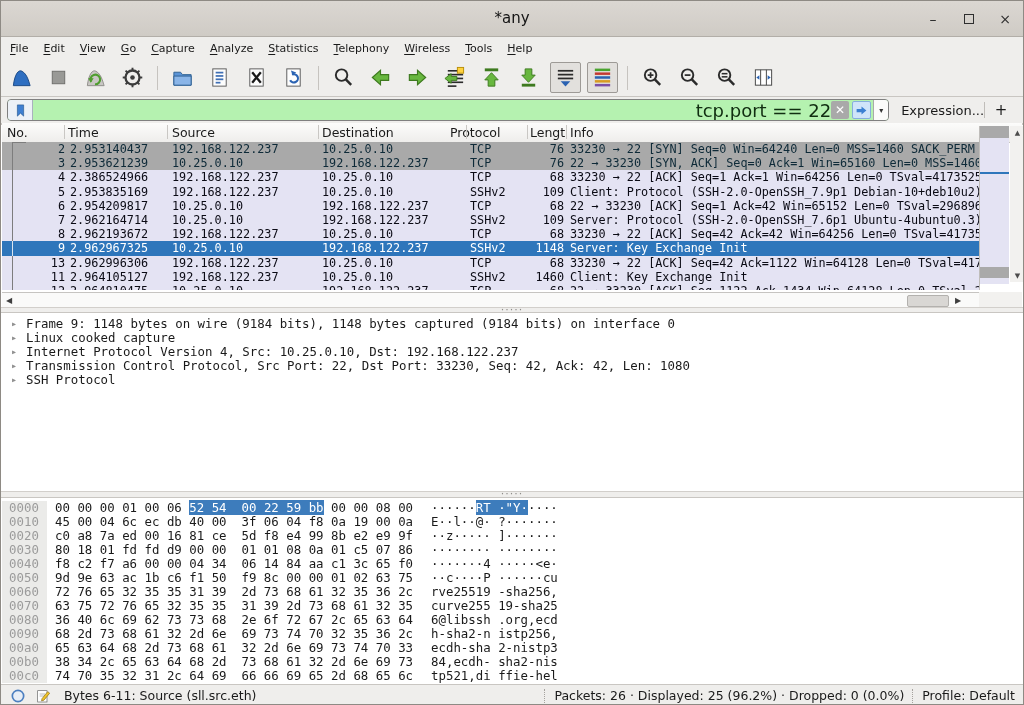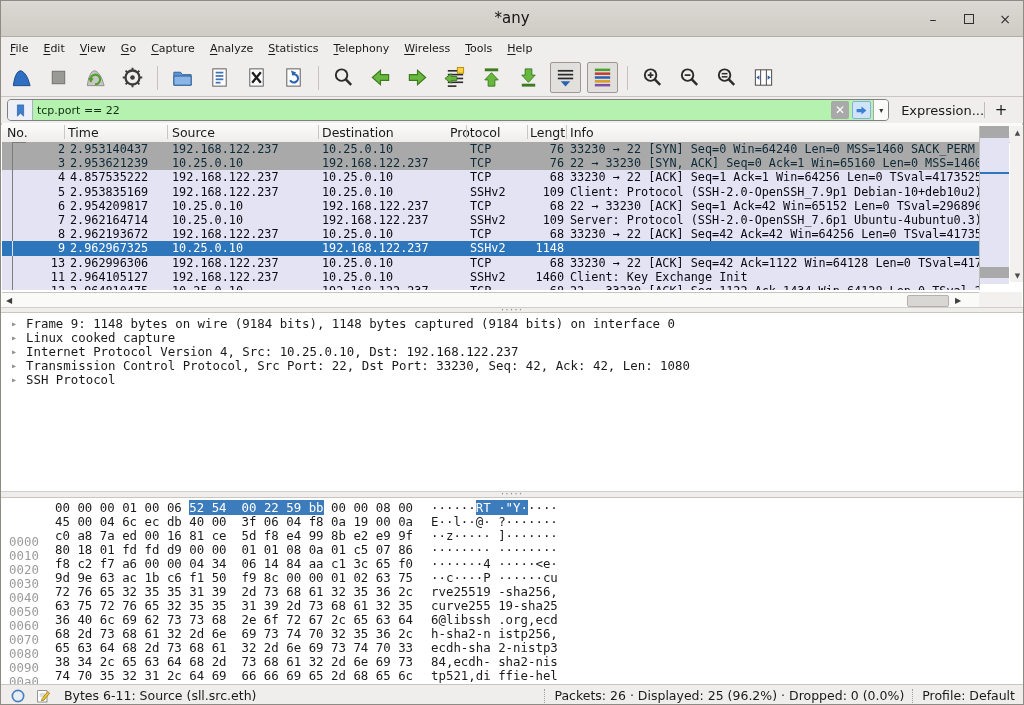--- a/index.html
+++ b/index.html
@@ -19,21 +19,21 @@
   .toolbar{height:37px;background:#efeeec;border-bottom:1px solid #c9c6c2;display:flex;align-items:center;padding-left:5px;gap:6px;}
   .tb-btn{width:29px;height:29px;display:flex;align-items:center;justify-content:center;border:1px solid transparent;border-radius:2px;}
   .tb-btn.toggled{background:#e2e0dd;border:1px solid #9d9a96;}
   .tb-btn svg{width:23px;height:23px;display:block;}
   .tb-sep{width:1px;height:24px;background:#c6c3bf;margin:0 3px;}
   
   .filterbar{height:28px;background:#efeeec;border-bottom:2px solid #c9c6c2;display:flex;align-items:center;padding:0 6px;box-sizing:border-box;}
   .filter-input{width:888px;height:22px;background:#b5f2b0;border:1px solid #808080;border-radius:4px;display:flex;align-items:center;overflow:hidden;box-sizing:border-box;}
   .fi-bookmark{width:24px;height:100%;background:#edf1f7;border-right:1px solid #a9b2bf;display:flex;align-items:center;justify-content:center;}
   .fi-bookmark svg{width:15px;height:15px;}
-  .fi-text{flex:1;padding-left:4px;font-size:11px;color:#112e11;white-space:pre;}
+  .fi-text{flex:1;padding-left:4px;font-size:18px;color:#112e11;white-space:pre;text-align:right;}
   .fi-clear{width:18px;height:18px;background:#a9a9a9;border-radius:2px;color:#fff;font-size:12px;font-weight:bold;
             display:flex;align-items:center;justify-content:center;margin-right:3px;}
   .fi-apply{width:19px;height:18px;background:#cfe4fa;border:1px solid #86aede;border-radius:2px;display:flex;align-items:center;justify-content:center;margin-right:2px;box-sizing:border-box;}
   .fi-apply svg{width:13px;height:13px;}
   .fi-caret{width:14px;height:100%;background:#fbfbfa;border-left:1px solid #a9a9a9;display:flex;align-items:center;justify-content:center;font-size:8px;color:#333;}
   .expr{margin-left:12px;font-size:13px;}
   .fb-spacer{flex:1;}
   .fb-sep{width:1px;height:16px;background:#c0bdb9;}
   .fb-plus{font-size:15px;margin:0 8px;width:16px;text-align:center;}
   
@@ -73,21 +73,21 @@
   .split2{top:490px;height:7px;}
   
   .details{position:absolute;top:312px;left:1px;right:1px;height:178px;background:#fff;
            font-family:"DejaVu Sans Mono",monospace;font-size:12.4px;padding-top:4px;box-sizing:border-box;}
   .drow{height:13.9px;line-height:13.9px;white-space:pre;padding-left:24px;position:relative;}
   .tri{position:absolute;left:9px;top:0;color:#8f8f8f;font-size:10px;}
   
   .bytes{position:absolute;top:497px;left:1px;right:1px;height:186px;background:#fff;
          font-family:"DejaVu Sans Mono",monospace;font-size:12.4px;padding-top:3px;box-sizing:border-box;}
   .hrow{height:14px;line-height:14px;white-space:pre;display:flex;}
-  .hoff{width:38px;padding-left:7px;background:#ebebe9;color:#9b9b9b;flex:none;margin-top:34px;}
+  .hoff{width:38px;padding-left:7px;background:#ebebe9;color:#9b9b9b;flex:none;}
   .hhex{margin-left:8px;width:368px;flex:none;}
   .hascii{margin-left:8px;}
   .hl{background:#3d7cbc;color:#fff;}
   
   .statusbar{position:absolute;top:683px;left:0;right:0;height:22px;background:#efeeec;border-top:1px solid #c9c6c2;
              display:flex;align-items:center;font-size:12.5px;box-sizing:border-box;padding:0 8px;}
   .sb-ico{width:17px;height:17px;display:flex;align-items:center;justify-content:center;}
   .sb-ico svg{width:16px;height:16px;}
   .sb-note{margin-left:8px;}
   .sb-left{margin-left:13px;}
@@ -347,21 +347,21 @@
           <span class="c1">2.953621239</span>
           <span class="c2">10.25.0.10</span>
           <span class="c3">192.168.122.237</span>
           <span class="c4">TCP</span>
           <span class="c5">76</span>
           <span class="c6">22 → 33230 [SYN, ACK] Seq=0 Ack=1 Win=65160 Len=0 MSS=1460</span>
         </div>
         <div class="prow lav">
           <span class="marker"></span>
           <span class="c0">4</span>
-          <span class="c1">4.857535222</span>
+          <span class="c1">2.386524966</span>
           <span class="c2">192.168.122.237</span>
           <span class="c3">10.25.0.10</span>
           <span class="c4">TCP</span>
           <span class="c5">68</span>
           <span class="c6">33230 → 22 [ACK] Seq=1 Ack=1 Win=64256 Len=0 TSval=4173525</span>
         </div>
         <div class="prow lav">
           <span class="marker"></span>
           <span class="c0">5</span>
           <span class="c1">2.953835169</span>
@@ -402,20 +402,21 @@
           <span class="c6">33230 → 22 [ACK] Seq=42 Ack=42 Win=64256 Len=0 TSval=41735</span>
         </div>
         <div class="prow sel">
           <span class="marker"></span>
           <span class="c0">9</span>
           <span class="c1">2.962967325</span>
           <span class="c2">10.25.0.10</span>
           <span class="c3">192.168.122.237</span>
           <span class="c4">SSHv2</span>
           <span class="c5">1148</span>
+          <span class="c6">Server: Key Exchange Init</span>
         </div>
         <div class="prow lav">
           <span class="marker"></span>
           <span class="c0">13</span>
           <span class="c1">2.962996306</span>
           <span class="c2">192.168.122.237</span>
           <span class="c3">10.25.0.10</span>
           <span class="c4">TCP</span>
           <span class="c5">68</span>
           <span class="c6">33230 → 22 [ACK] Seq=42 Ack=1122 Win=64128 Len=0 TSval=417</span>

